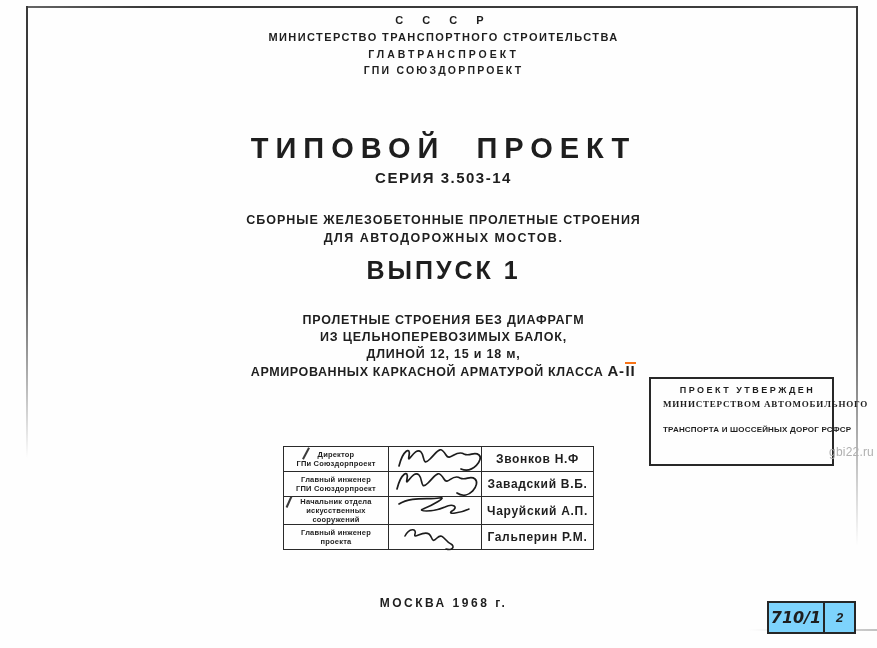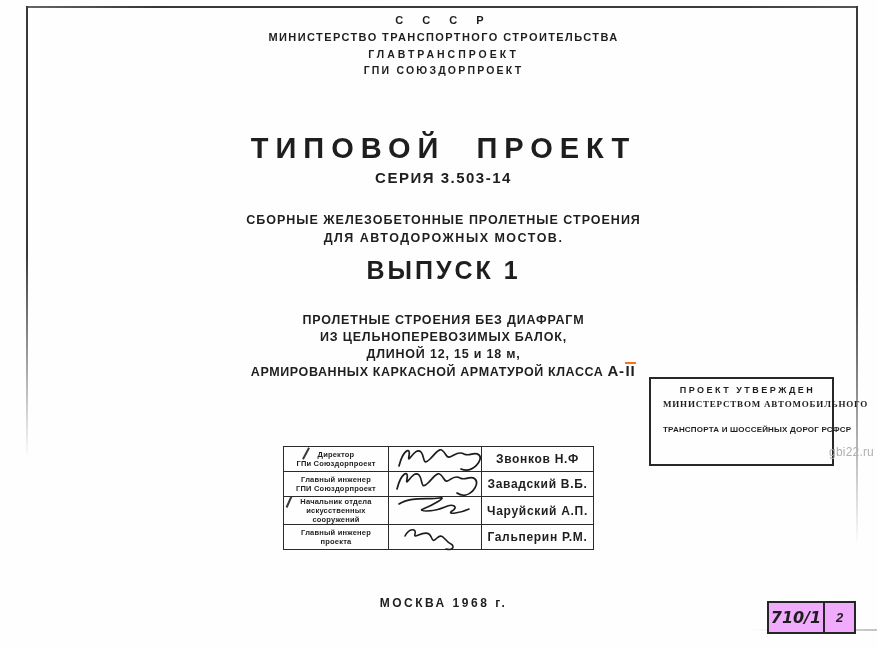--- a/index.html
+++ b/index.html
@@ -54,21 +54,21 @@
   table.sigtable td{border:1.6px solid #2a2a2a;height:24px;padding:0;vertical-align:middle;}
   td.pos{width:104px;font-size:7.5px;font-weight:bold;text-align:center;line-height:9px;letter-spacing:0.2px;}
   td.sigc{width:92px;position:relative;}
   td.name{width:111px;font-size:12px;font-weight:bold;text-align:center;letter-spacing:0.7px;}
   td.sigc svg{position:absolute;left:0;top:-5px;overflow:visible;}
   .penmark{position:absolute;width:2px;background:#3a3a3a;}
 
   .moscow{top:596px;font-size:12px;font-weight:bold;letter-spacing:2.5px;}
 
   .sheetbox{position:absolute;left:767px;top:601px;width:85px;height:29px;
-    border:2px solid #262626;display:flex;background:#f0abfc;}
+    border:2px solid #262626;display:flex;background:#7dd3fc;}
   .sheetbox .dnum{width:54px;border-right:2px solid #262626;display:flex;align-items:center;
     justify-content:center;font-size:16px;font-weight:bold;font-style:italic;
     font-family:"DejaVu Sans",sans-serif;}
   .sheetbox .snum{flex:1;display:flex;align-items:center;justify-content:center;
     font-size:13px;font-weight:bold;font-style:italic;}
 
   .watermark{position:absolute;right:3px;top:445px;font-size:12px;color:#b0b0b0;
     letter-spacing:0.2px;}
 </style>
 </head>

